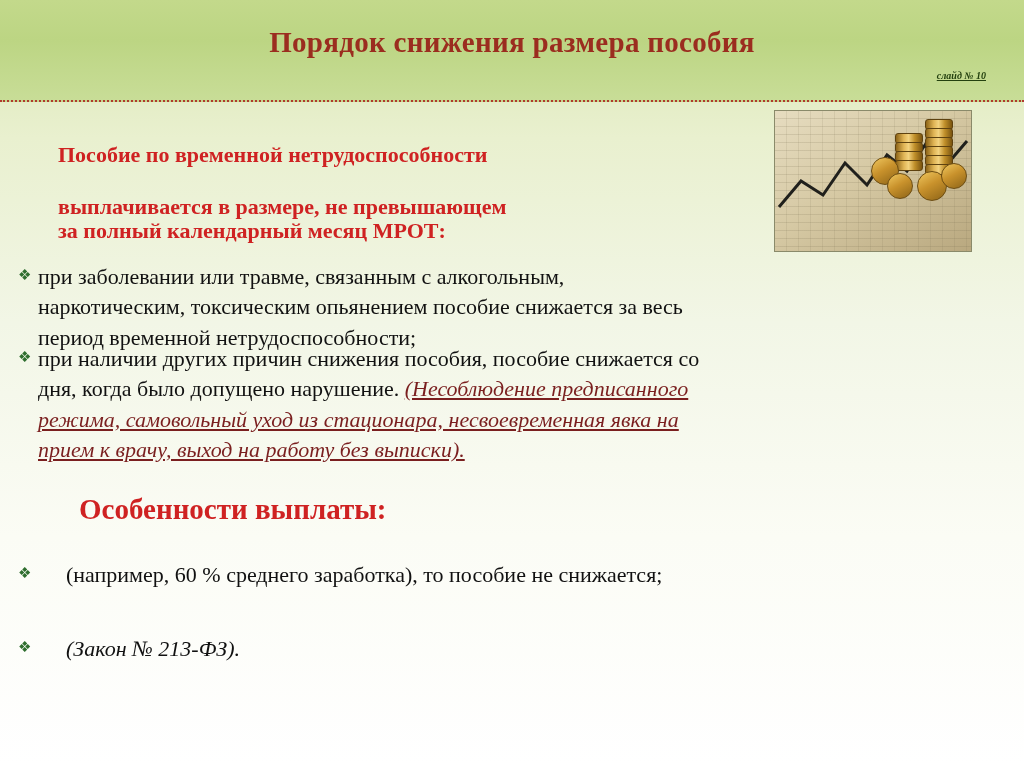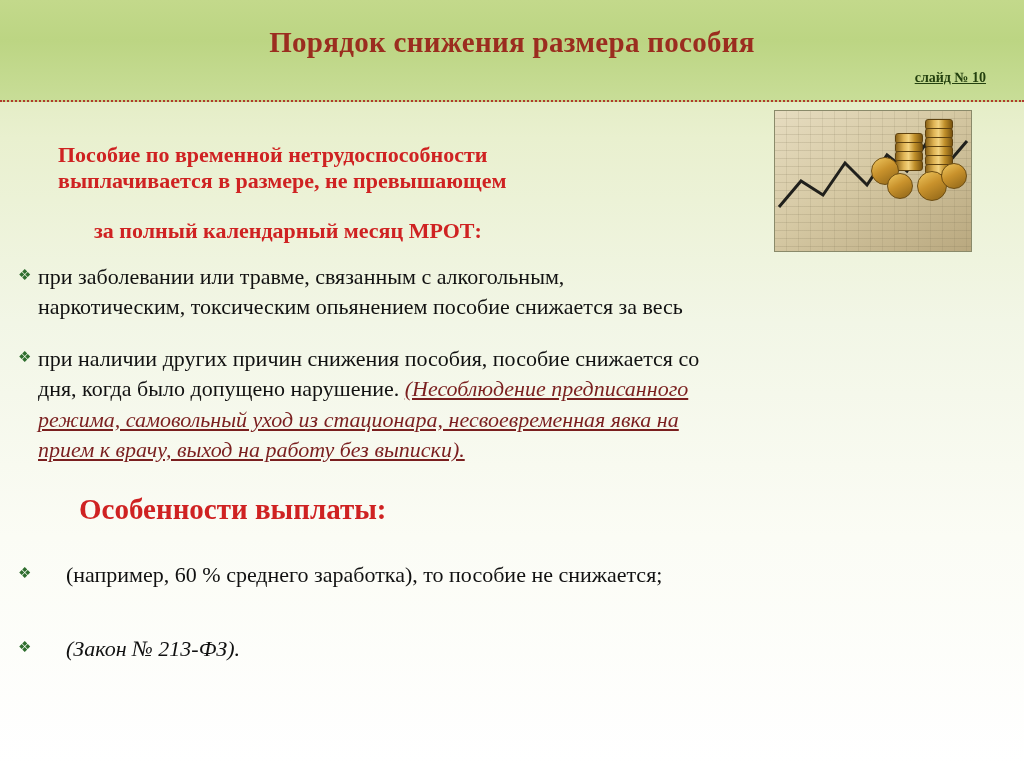--- a/index.html
+++ b/index.html
@@ -49,24 +49,25 @@
     text-align: center;
     font-size: 17px;
     font-weight: bold;
     color: #24410f;
     font-family: "Liberation Serif", serif;
   }
   #slide-number {
     position: absolute;
     right: 38px;
     top: 70px;
-    font-size: 14px;
+    font-size: 10px;
     font-weight: bold;
     color: #24410f;
     font-family: "Liberation Serif", serif;
+    font-style: italic;
     text-decoration: underline;
   }
   
   #coins-photo {
     position: absolute;
     right: 52px;
     top: 110px;
     width: 196px;
     height: 140px;
     border: 1px solid #8a8a6a;
@@ -101,22 +102,22 @@
   .lead {
     position: absolute;
     font-family: "Liberation Serif", serif;
     font-size: 22px;
     font-weight: bold;
     color: #cf2222;
     line-height: 1.32;
     text-align: center;
   }
   #lead1 { left: 58px; top: 140px; }
-  #lead2 { left: 58px; top: 166px; }
-  #lead3 { left: 58px; top: 216px; margin-left: 36px; }
+  #lead2 { left: 58px; top: 192px; }
+  #lead3 { left: 58px; top: 216px; }
 
   .bullet-row {
     position: absolute;
     display: flex;
     align-items: flex-start;
   }
   .diamond {
     flex: 0 0 auto;
     width: 20px;
     font-size: 15px;
@@ -186,20 +187,21 @@
 
   <div class="lead" id="lead1">Пособие по временной нетрудоспособности</div>
   <div class="lead" id="lead2">выплачивается в размере, не  превышающем</div>
   <div class="lead" id="lead3">за полный календарный месяц МРОТ:</div>
 
   <div class="bullet-row" id="b1">
     <div class="diamond">❖</div>
     <div class="btext">
       <div>при   заболевании или травме, связанным с  алкогольным,</div>
       <div>наркотическим, токсическим опьянением  пособие снижается  за весь</div>
+      <div>период временной нетрудоспособности;</div>
     </div>
   </div>
 
   <div class="bullet-row" id="b2">
     <div class="diamond">❖</div>
     <div class="btext">
       <div> при наличии других причин снижения  пособия, пособие снижается со</div>
       <div>
         <span>дня, когда было допущено нарушение. </span><span class="accent">(Несоблюдение предписанного</span>
       </div>

